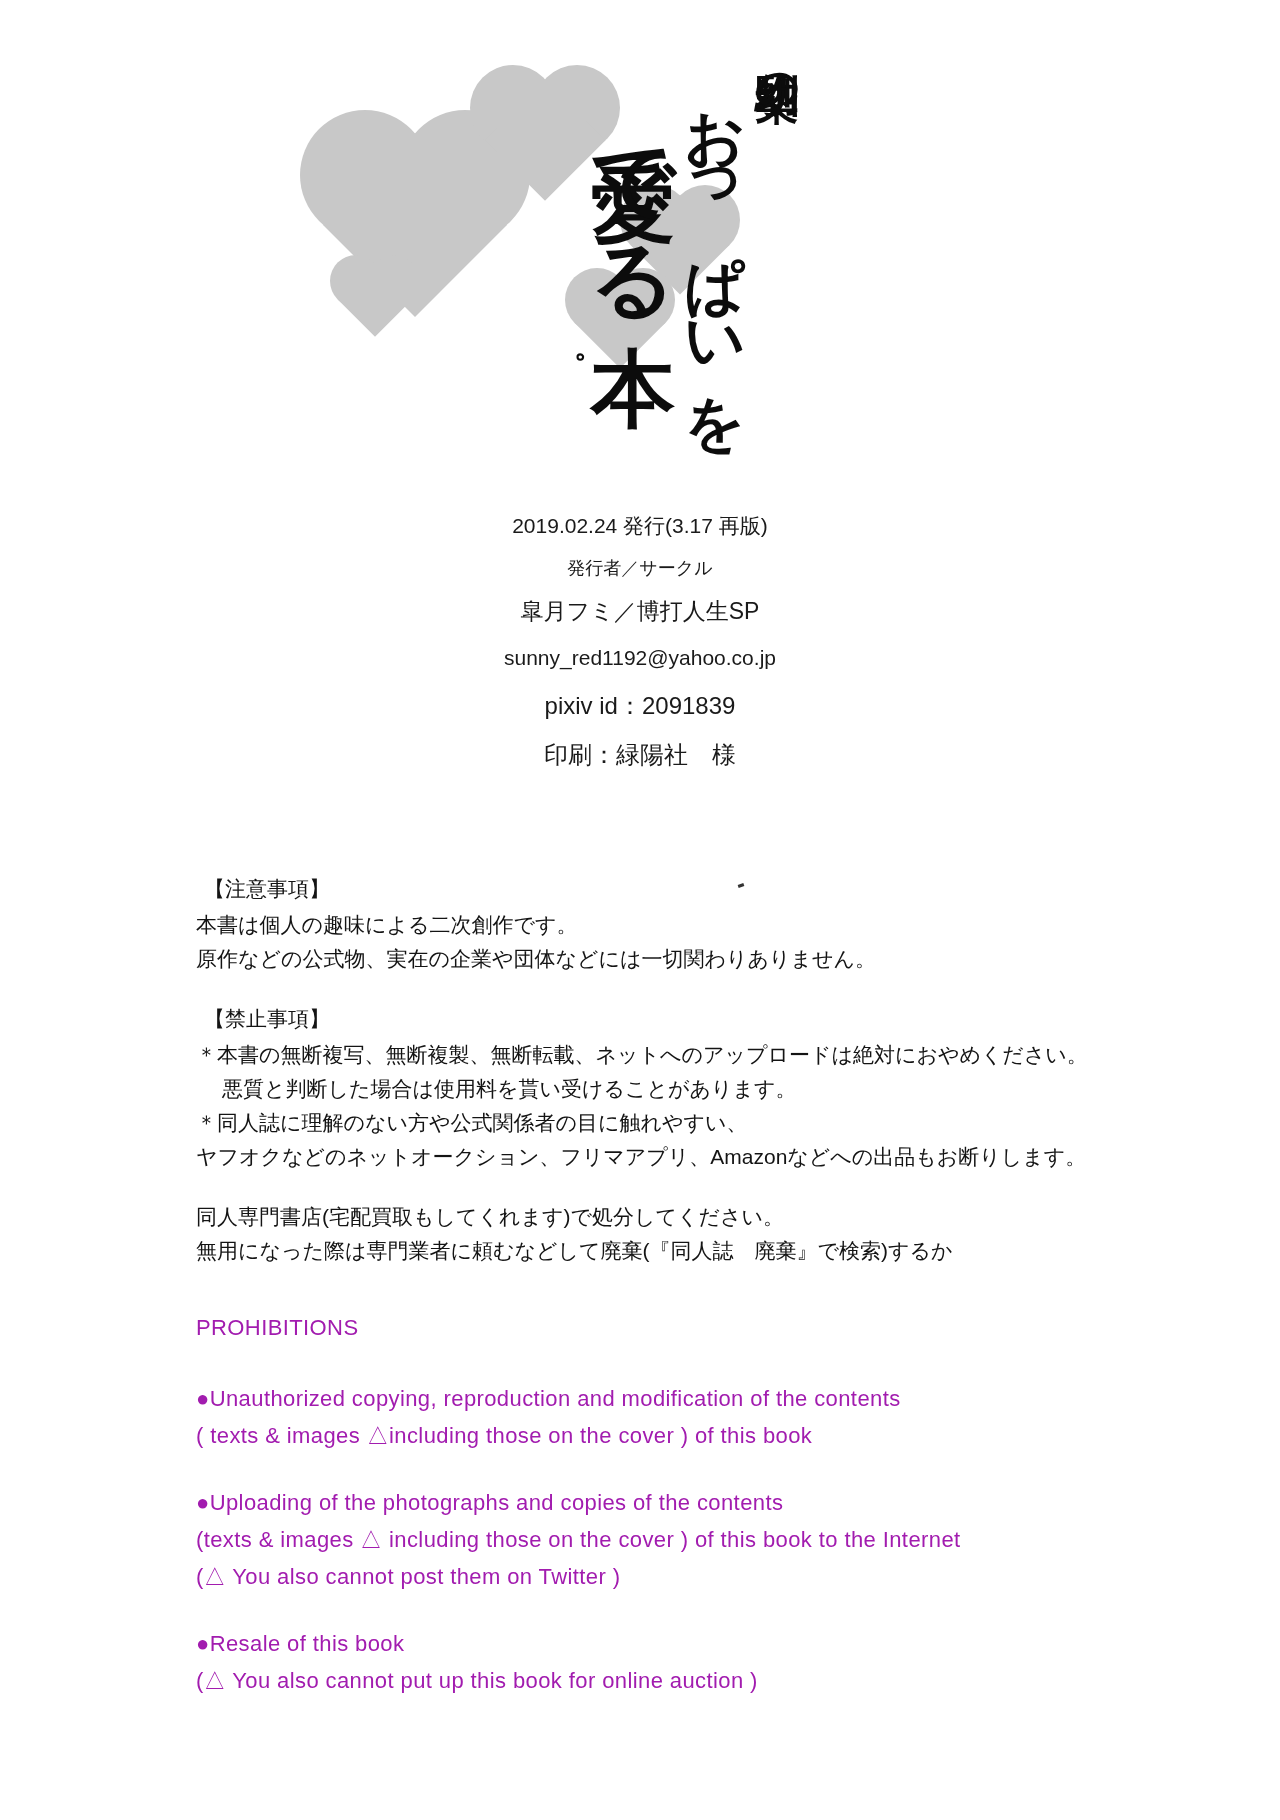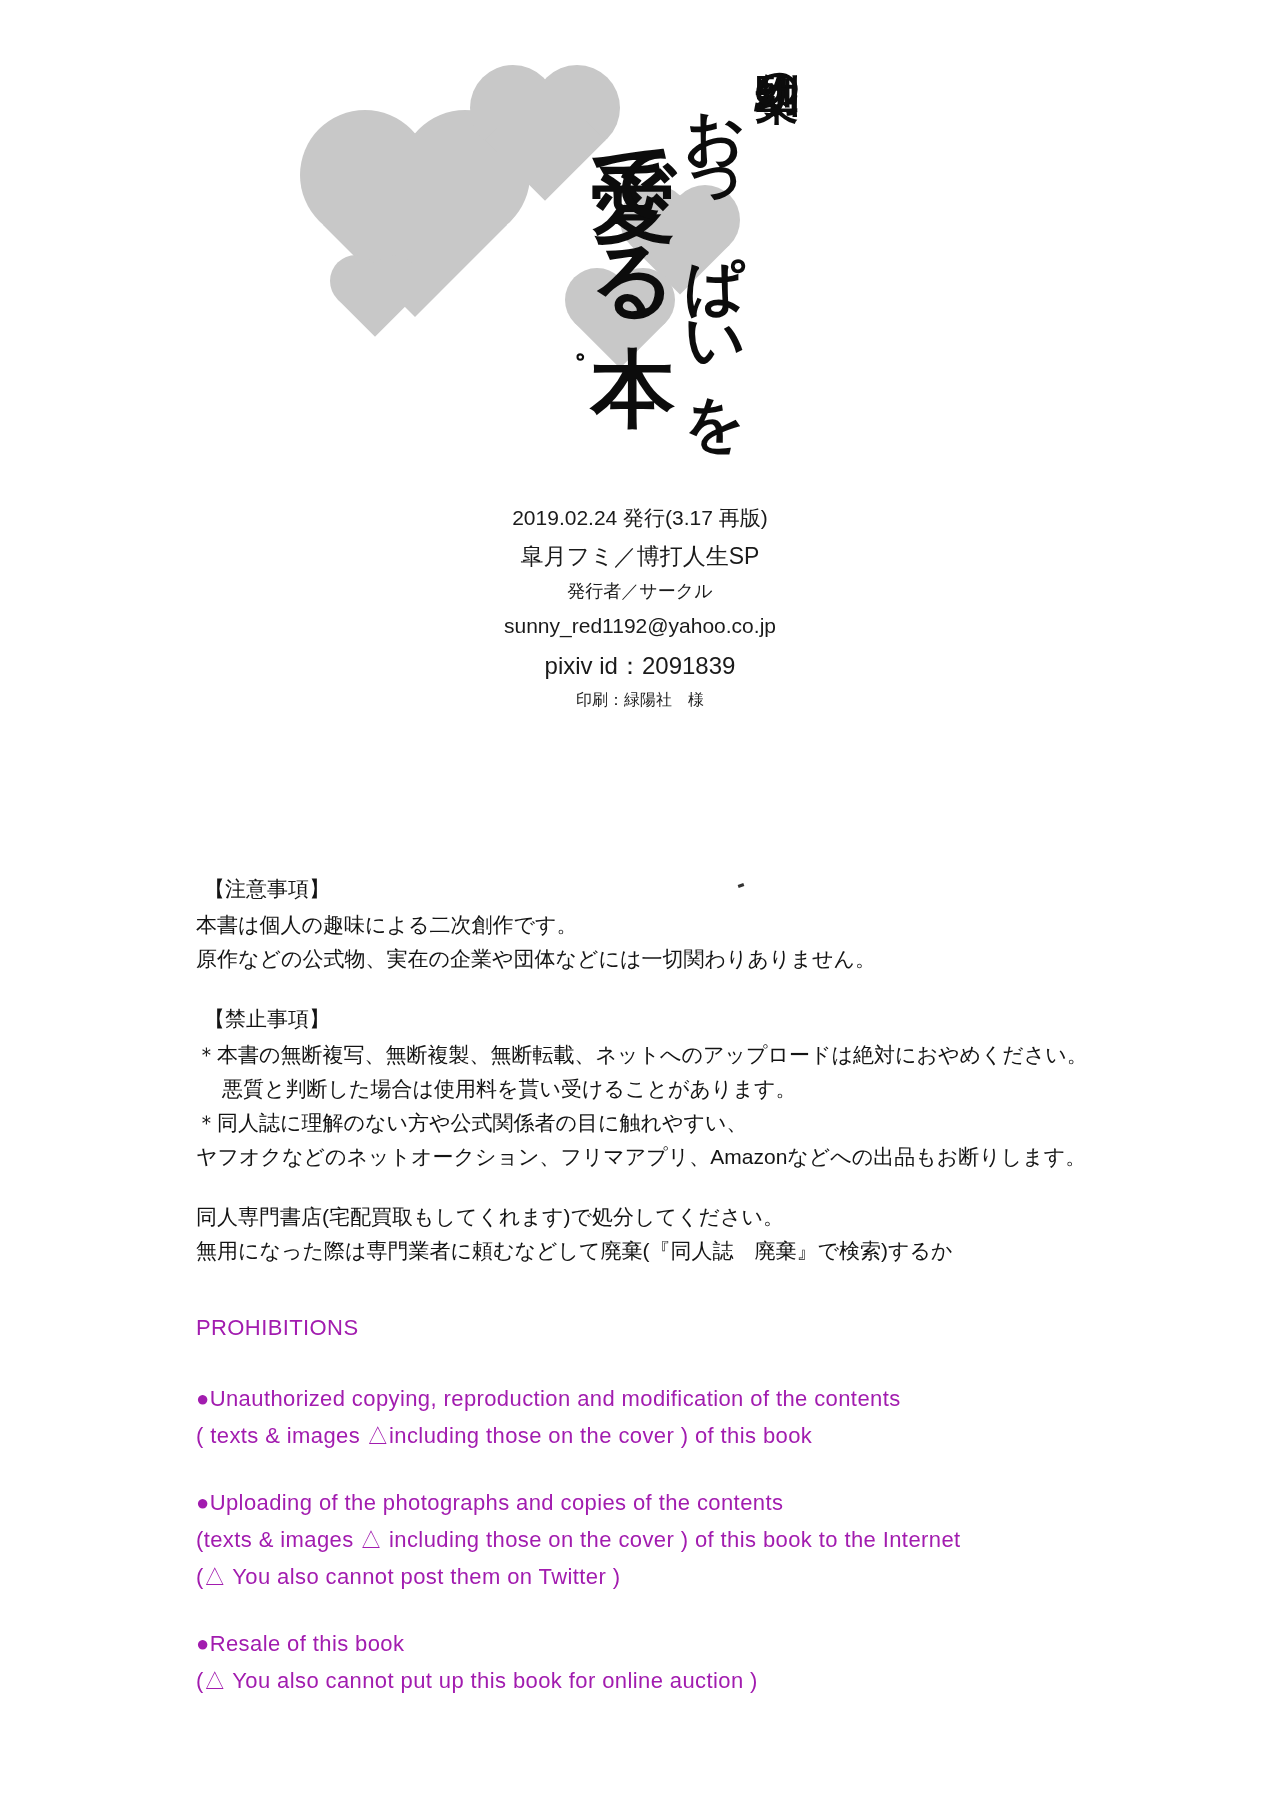--- a/index.html
+++ b/index.html
@@ -72,28 +72,28 @@
   #pub-block {
     position: absolute;
     left: 0;
     top: 498px;
     width: 1280px;
     text-align: center;
     font-size: 21px;
     line-height: 1.55;
     color: #1a1a1a;
   }
-  #pub-block .line { margin: 4px; padding: 0; }
+  #pub-block .line { margin: 12px; padding: 0; }
   #pub-date { font-size: 21px; margin-bottom: 22px; }
   #pub-maker-label { font-size: 18px; }
   #pub-maker-name { font-size: 23px; margin-bottom: 24px; }
   #pub-mail { font-size: 21px; margin-bottom: 24px; }
   #pub-pixiv { font-size: 24px; }
   #pub-twitter { font-size: 21px; margin-bottom: 26px; }
-  #pub-print { font-size: 16px; }
+  #pub-print { font-size: 24px; }
 
   
   #notices {
     position: absolute;
     left: 196px;
     top: 872px;
     width: 1000px;
     font-size: 21px;
     line-height: 1.62;
     color: #141414;
@@ -170,22 +170,22 @@
   <div id="title-text">
     <span class="tcol" id="tcol1">幼馴染の</span>
     <span class="tcol" id="tcol2">おっぱいを</span>
     <span class="tcol" id="tcol3">愛でる本</span>
     <span class="tcol" id="tdot">。</span>
   </div>
 </div>
 
 <div id="pub-block">
   <p class="line" id="pub-date">2019.02.24 発行(3.17 再版)</p>
+  <p class="line" id="pub-maker-label">発行者／サークル</p>
   <p class="line" id="pub-maker-name">皐月フミ／博打人生SP</p>
-  <p class="line" id="pub-maker-label">発行者／サークル</p>
   <p class="line" id="pub-mail">sunny_red1192@yahoo.co.jp</p>
   <p class="line" id="pub-pixiv">pixiv id：2091839</p>
   <p class="line" id="pub-print">印刷：緑陽社　様</p>
 </div>
 
 <div class="speck"></div>
 
 <div id="notices">
   <p class="head">【注意事項】</p>
   <p>本書は個人の趣味による二次創作です。</p>

